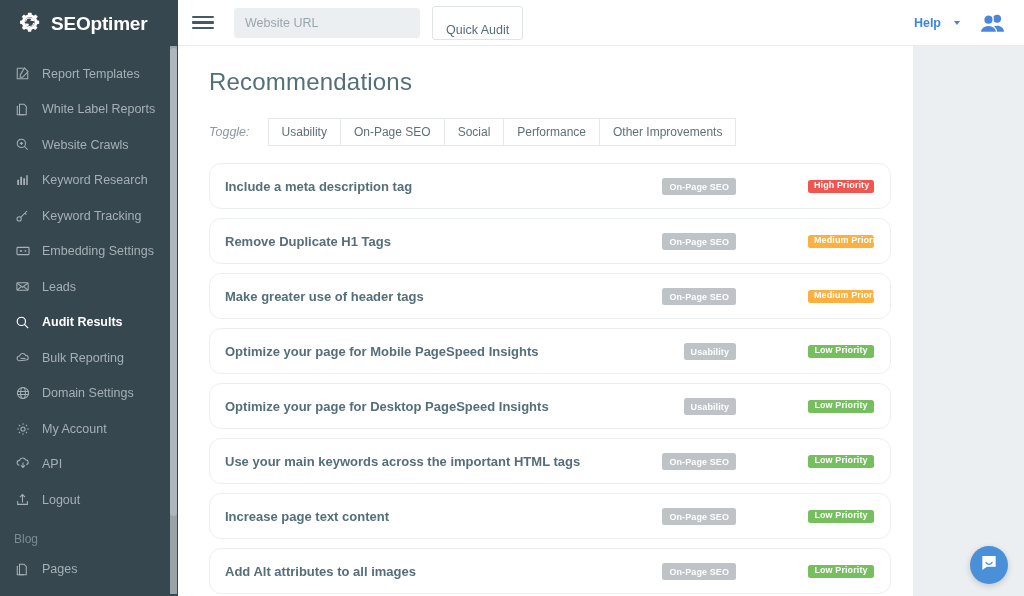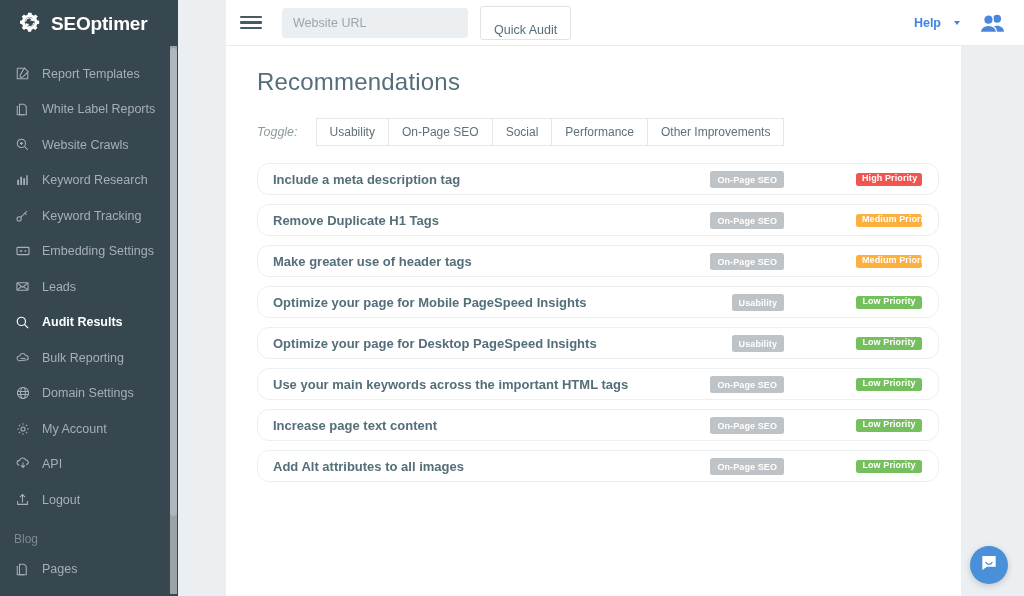--- a/index.html
+++ b/index.html
@@ -70,21 +70,21 @@
   .sb-scroll-thumb {
     position: absolute;
     top: 48px; left: 170px;
     width: 7px; height: 468px;
     background: #b4bec4;
     border-radius: 4px;
     opacity: .75;
   }
 
   
-  .right { flex: 1; height: 596px; position: relative; background: #eceff1; margin-left: 48px; }
+  .right { flex: 1; height: 596px; position: relative; background: #eceff1; }
 
   .topbar {
     height: 46px;
     background: #ffffff;
     border-bottom: 1px solid #e8eced;
     display: flex;
     align-items: center;
     padding: 0 18px 0 14px;
   }
   .hamburger {
@@ -179,21 +179,21 @@
     color: #5e7079;
     font-family: "Liberation Sans", sans-serif;
     font-size: 12px;
     cursor: pointer;
     display: flex; align-items: center;
   }
   .toggle-btn:first-child { border-left-width: 1px; }
 
   .rec-list { padding: 17px 22px 0 31px; }
   .rec-row {
-    height: 32px;
+    height: 46px;
     background: #ffffff;
     border: 1px solid #eceff1;
     border-radius: 12px;
     margin-bottom: 9px;
     display: flex;
     align-items: center;
     padding: 0 16px 0 15px;
     cursor: pointer;
   }
   .rec-title {

